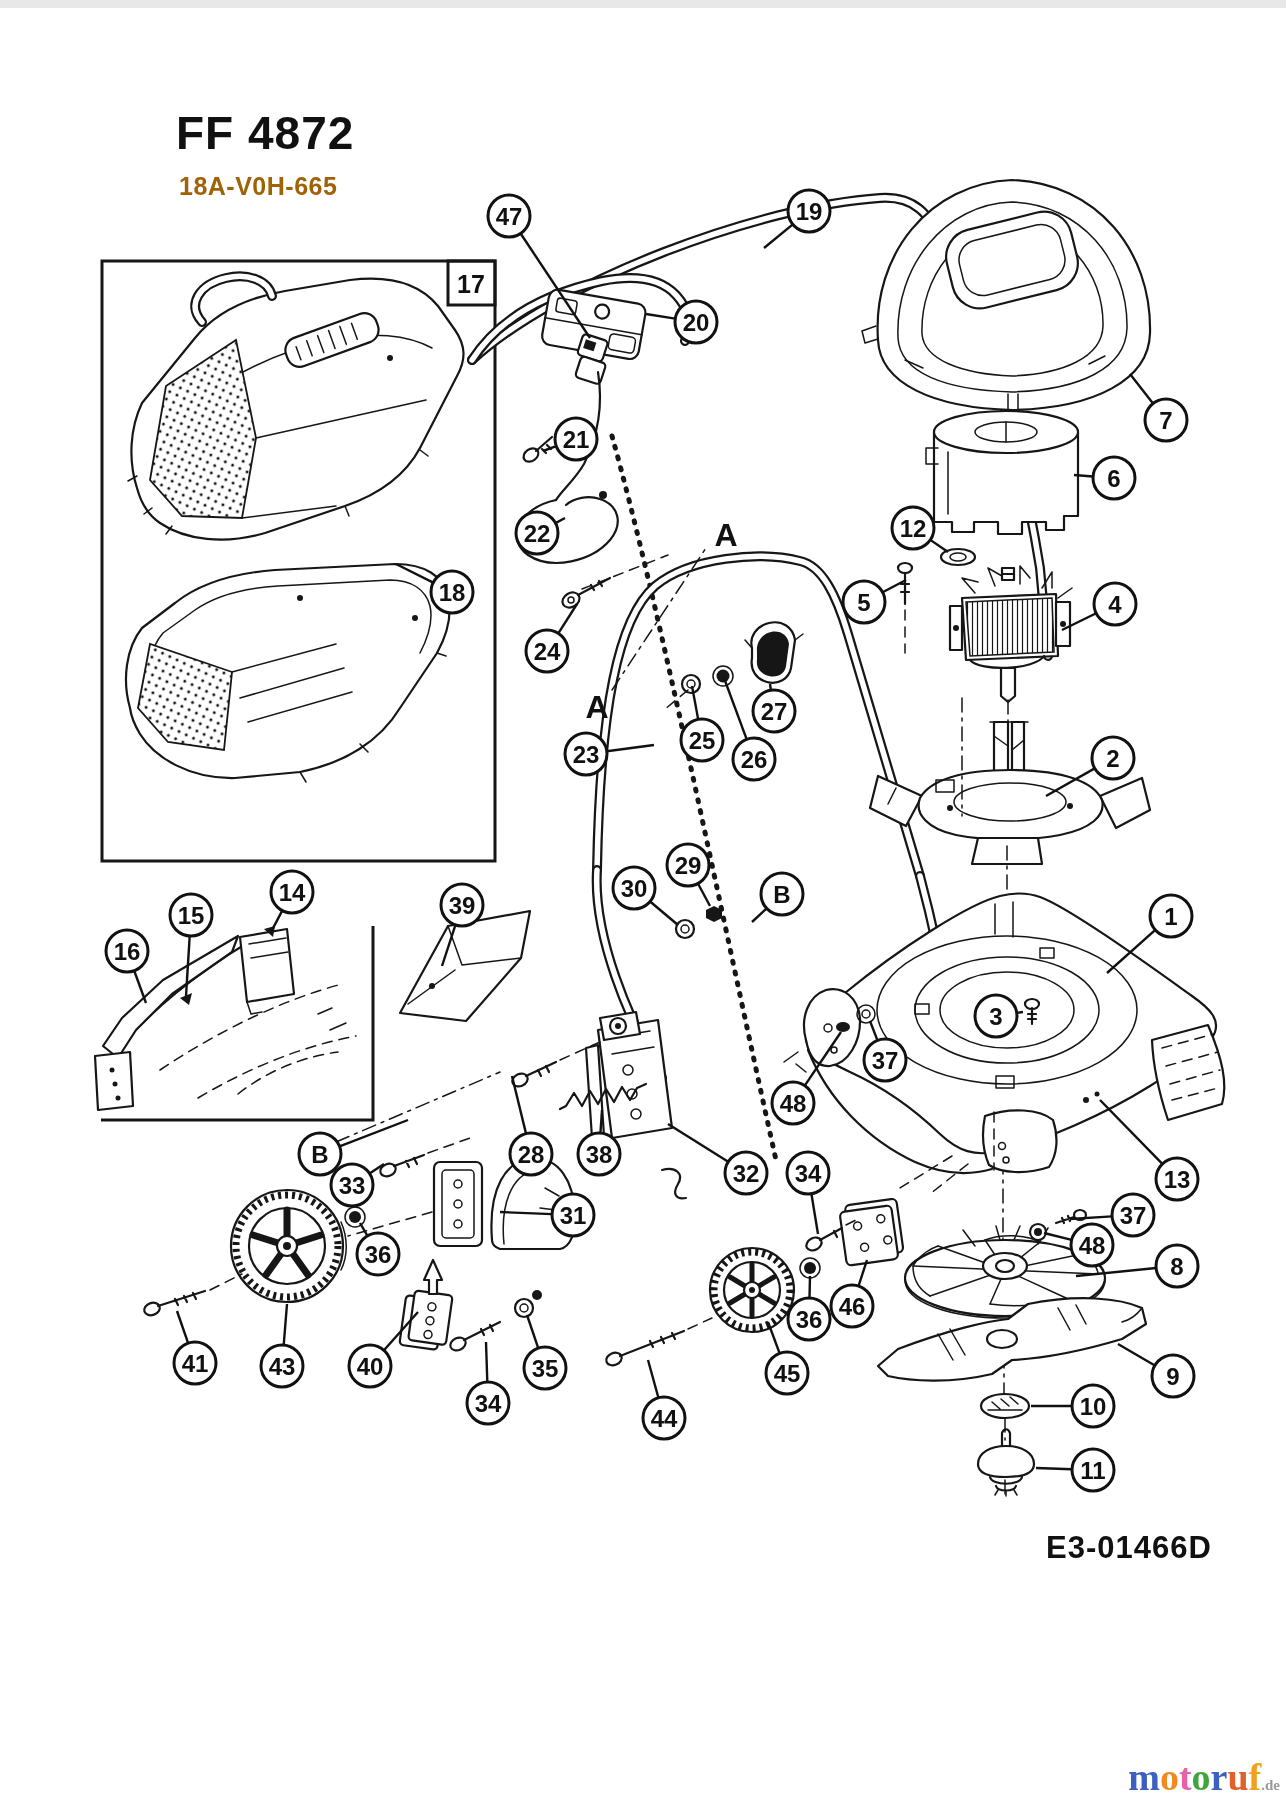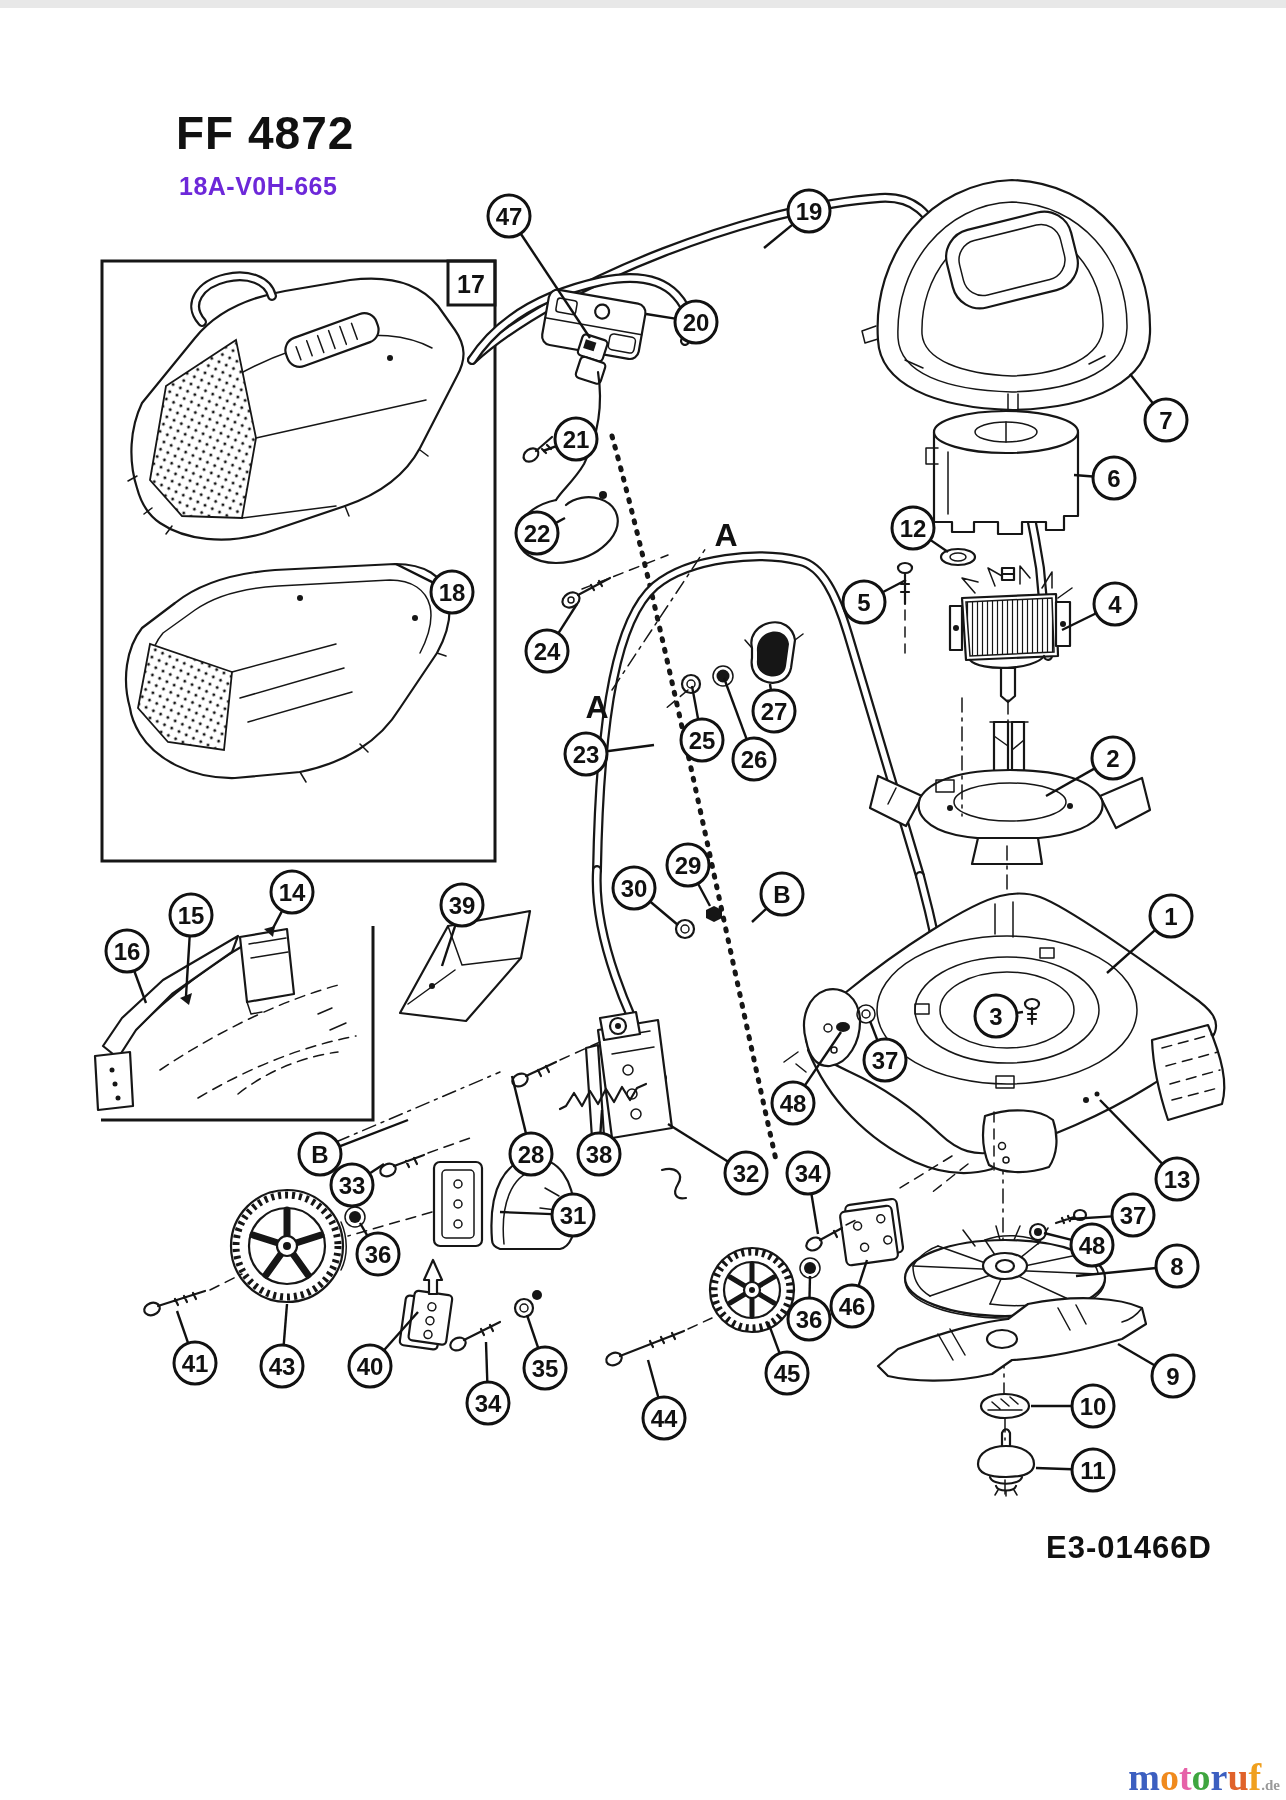--- a/index.html
+++ b/index.html
@@ -1,19 +1,19 @@
 <!DOCTYPE html>
 <html><head>
 <meta charset="utf-8">
 <style>
   html,body { margin:0; padding:0; background:#e8e8e8; }
   .page { position:relative; width:1286px; height:1800px; background:#ffffff; overflow:hidden;
           font-family:"Liberation Sans", sans-serif; margin:8px auto; }
   .title { position:absolute; left:176px; top:98px; font-size:46px; font-weight:bold; color:#111; letter-spacing:1px; }
-  .subtitle { position:absolute; left:179px; top:164px; font-size:25px; font-weight:bold; color:#6d28d9; letter-spacing:0.5px; }
+  .subtitle { position:absolute; left:179px; top:164px; font-size:25px; font-weight:bold; color:#a16207; letter-spacing:0.5px; }
   .drawing-number { position:absolute; left:1046px; top:1522px; font-size:31px; font-weight:bold; color:#111; letter-spacing:1px;text-align:right; }
   .watermark { position:absolute; right:6px; top:1750px; font-family:"Liberation Serif", serif; font-weight:bold; font-size:38px; line-height:1; }
   .watermark .suffix { font-size:15px; font-weight:bold; }
   svg.diagram { position:absolute; left:0; top:0; }
 
   .ln   { fill:none; stroke:#161616; stroke-width:2.2; stroke-linejoin:round; stroke-linecap:round; }
   .lnf  { fill:#ffffff; stroke:#161616; stroke-width:2.2; stroke-linejoin:round; }
   .ln15 { fill:none; stroke:#161616; stroke-width:1.5; stroke-linejoin:round; stroke-linecap:round; }
   .ln3  { fill:none; stroke:#161616; stroke-width:3; }
   .dark { fill:#161616; stroke:none; }

